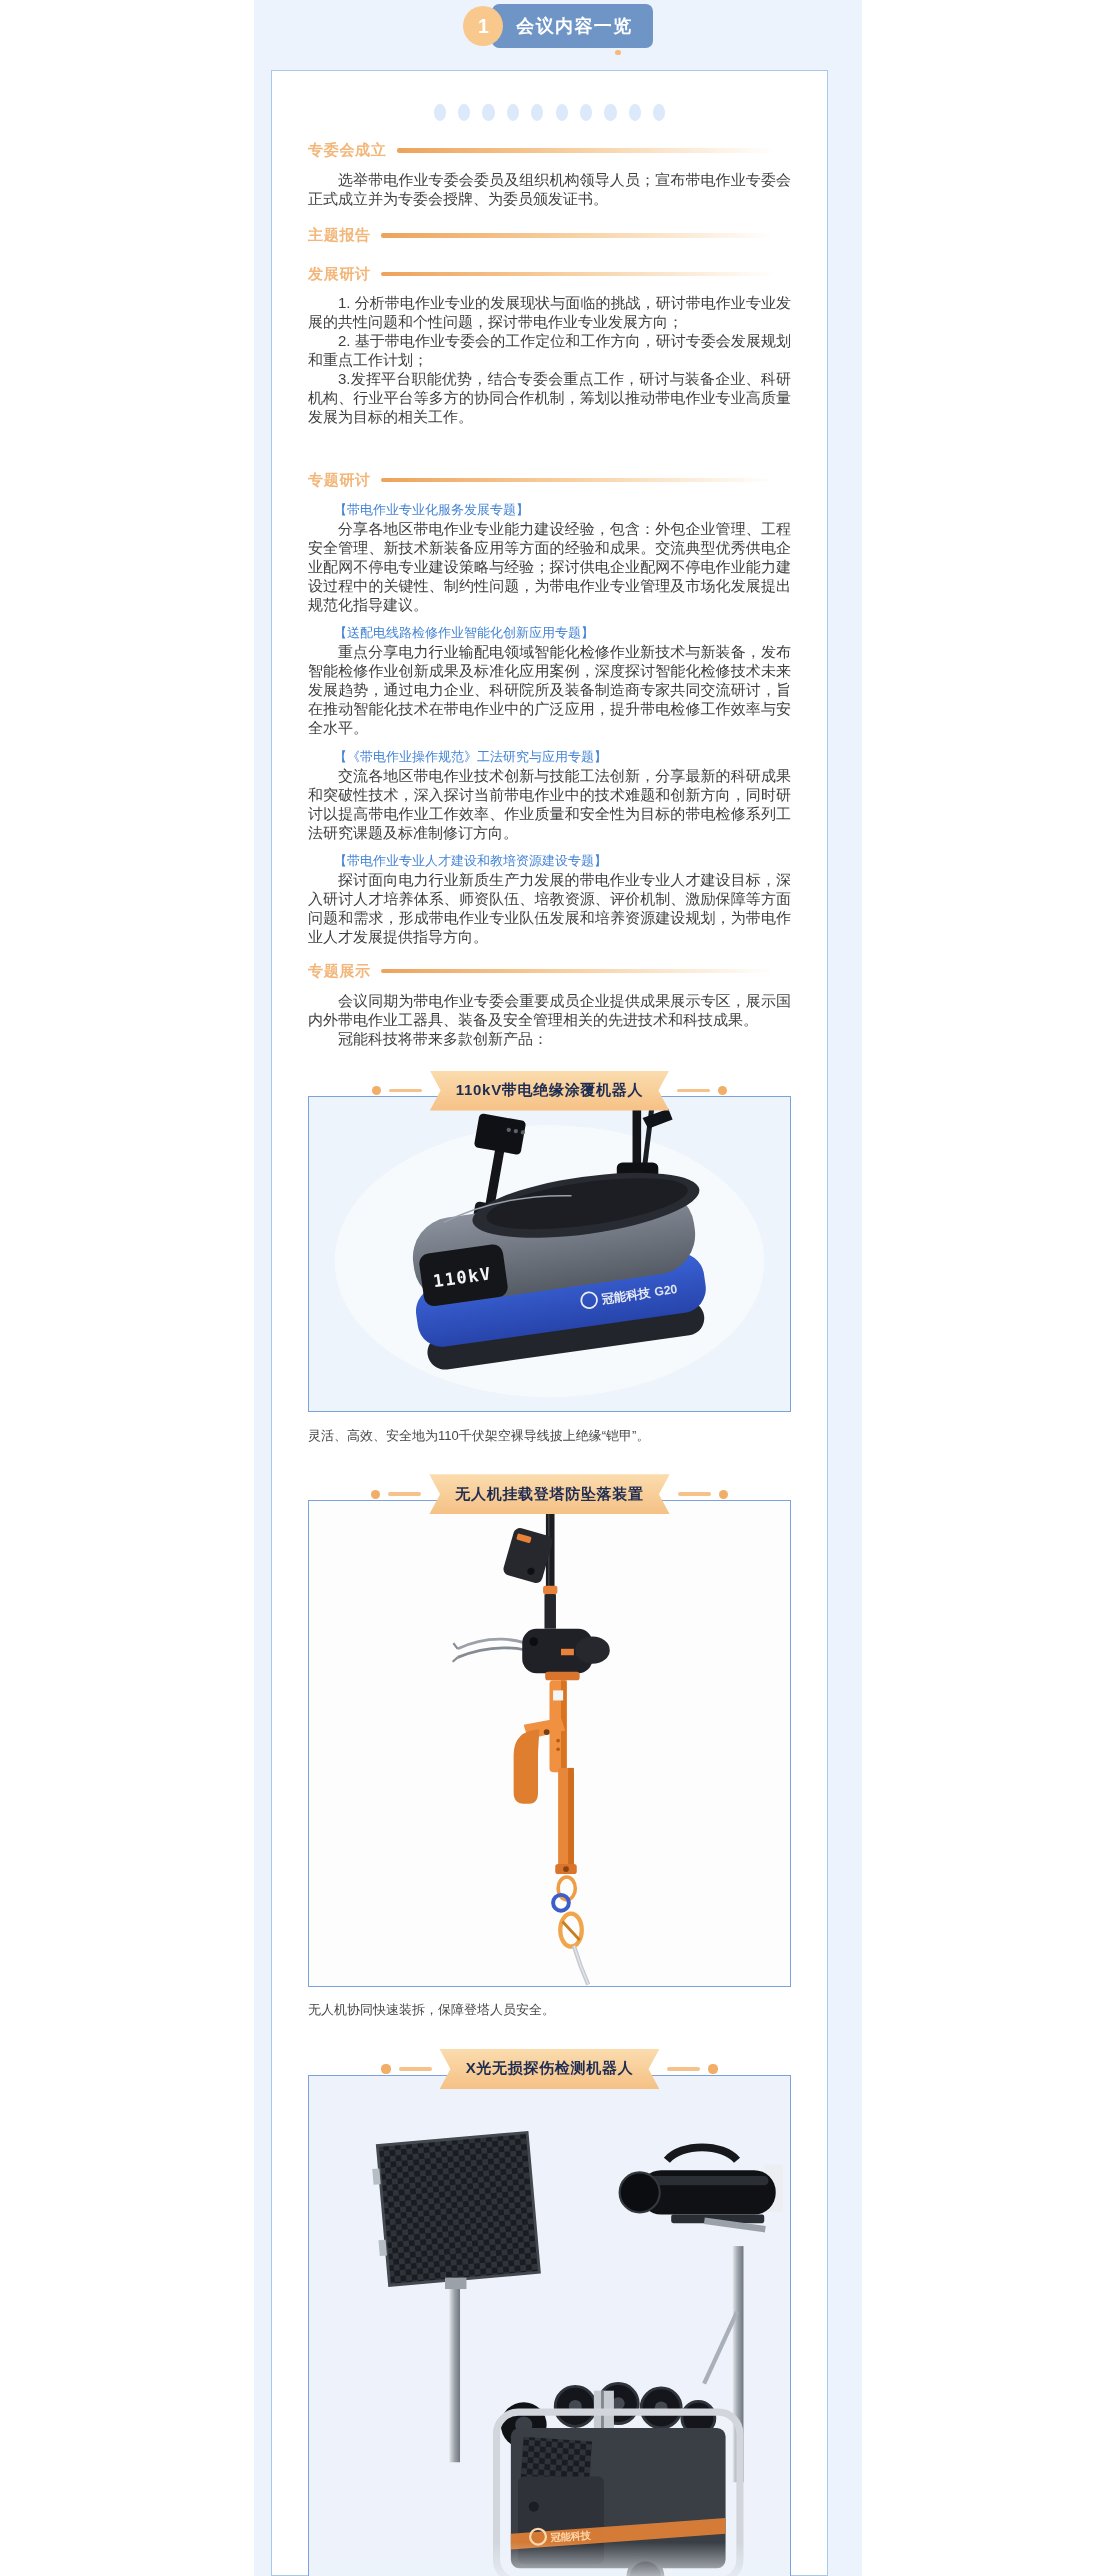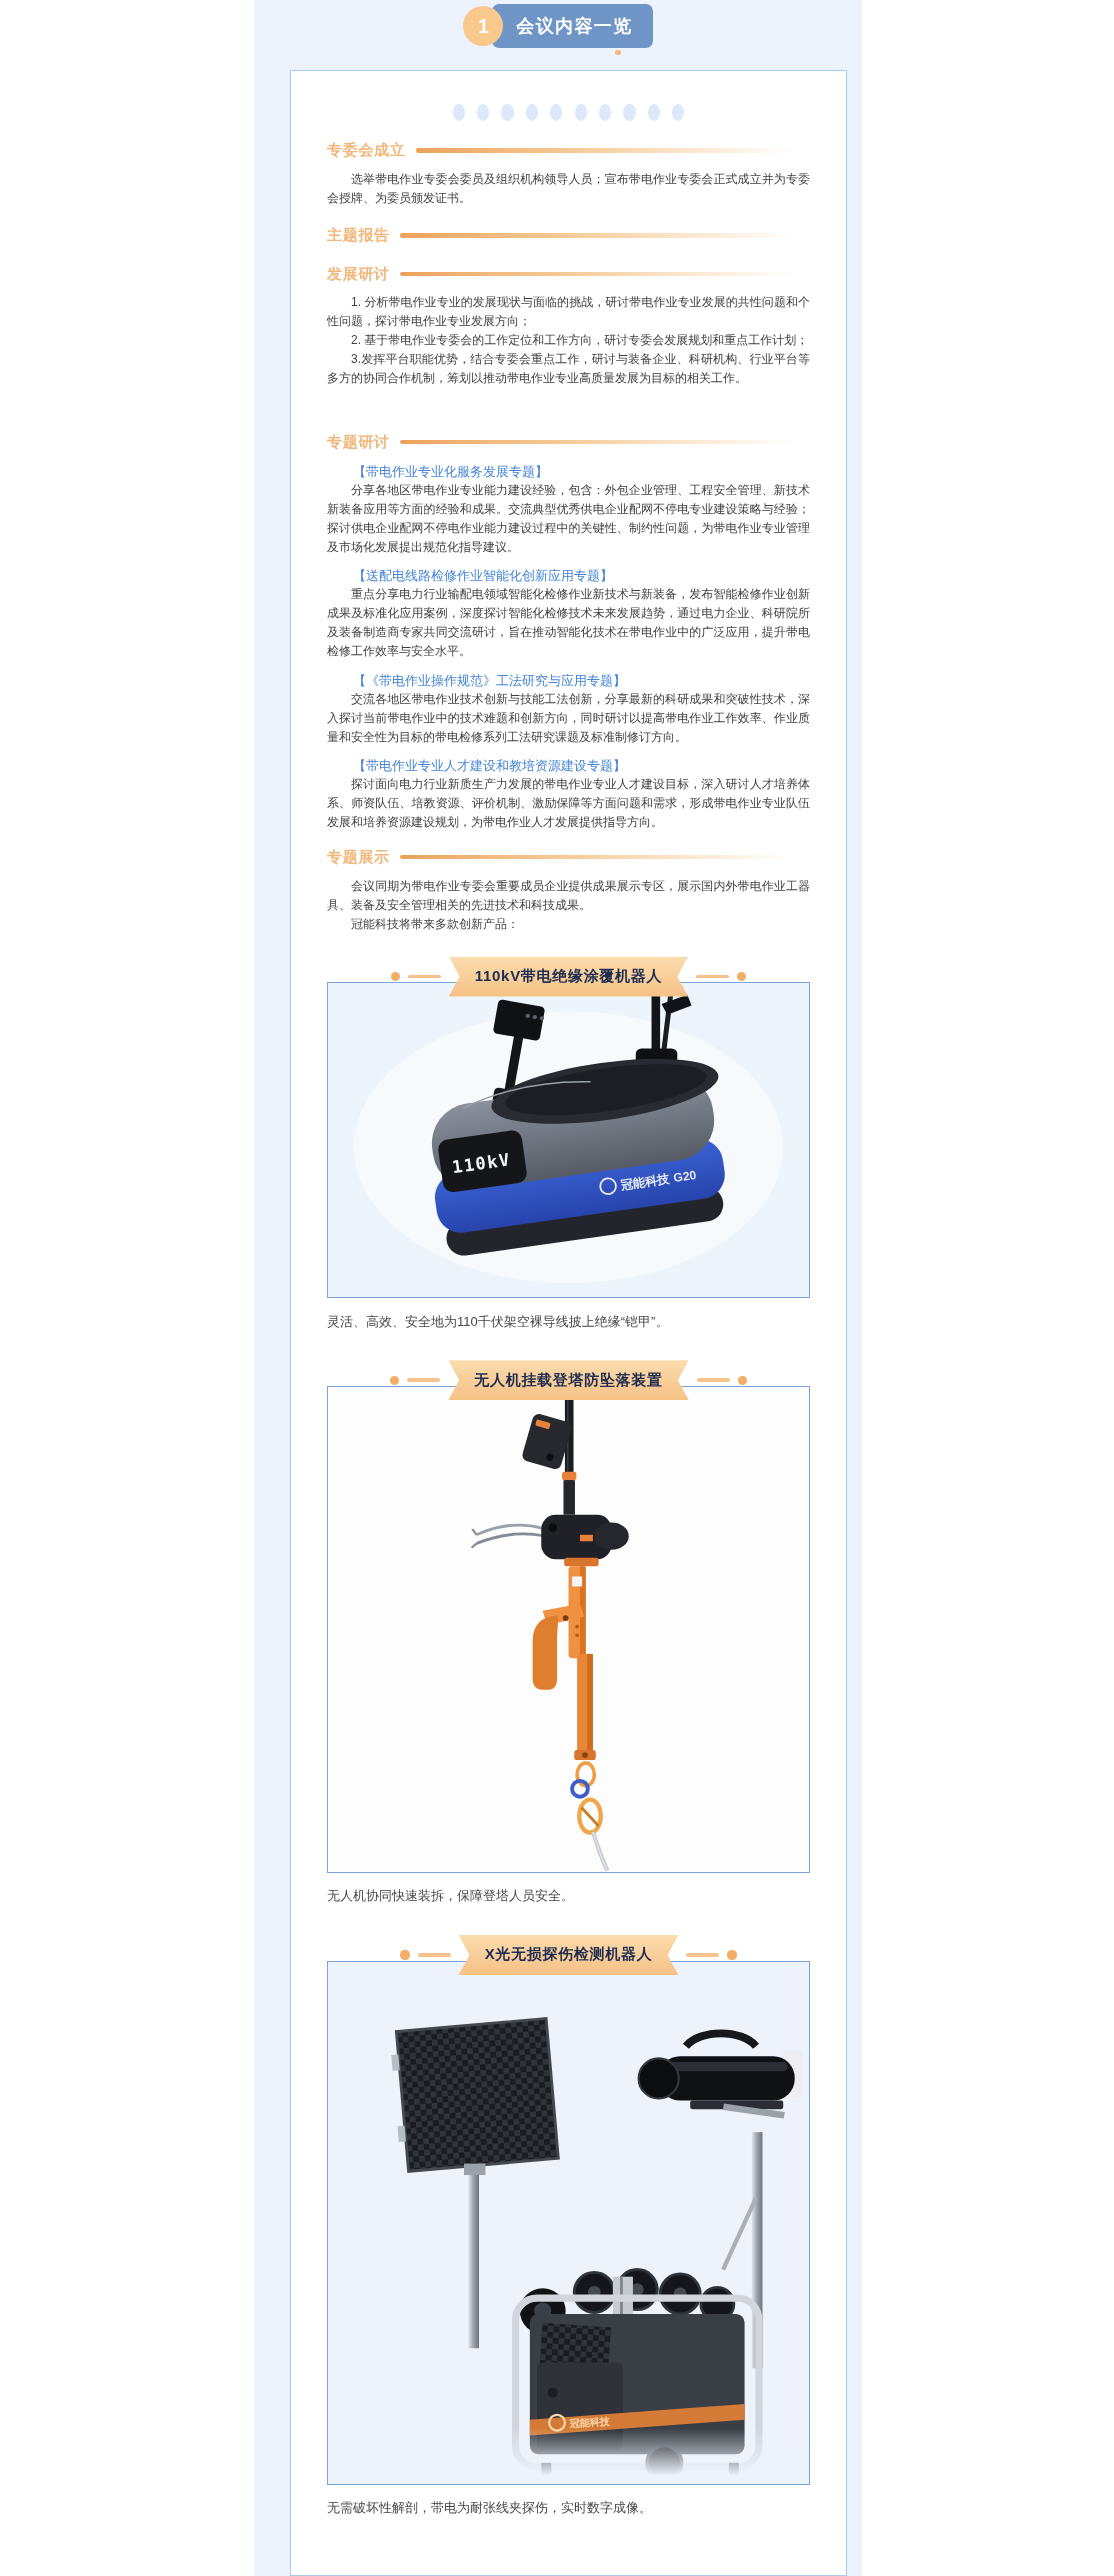--- a/index.html
+++ b/index.html
@@ -11,34 +11,34 @@
   .badge-wrap { position:absolute; left:0; top:4.3px; width:608px; display:flex; justify-content:center; }
   .badge { position:relative; display:flex; align-items:center; }
   .badge-accent { position:absolute; left:26px; top:14.4px; width:33px; height:26px; background:#b5cce9; border-radius:0 0 20px 20px; }
   .badge-circle { position:relative; z-index:3; width:40px; height:40px; border-radius:50%; background:#f8c88d;
                   display:flex; align-items:center; justify-content:center; color:#ffffff; font-size:19.4px; font-weight:bold; }
   .badge-bar { position:relative; z-index:2; margin-left:-11.5px; height:44px; padding:0 20px 0 24.4px; border-radius:7.2px;
                background:#6e95c5; display:flex; align-items:center; color:#ffffff; font-size:18px; font-weight:bold; letter-spacing:1.4px; }
   .badge-dot { position:absolute; right:32px; bottom:-7.2px; width:5.7px; height:5.7px; border-radius:50%; background:#f3ba7c; }
 
   
-  .card { position:absolute; left:290px; top:70px; width:557px; height:2506px; background:#ffffff;
+  .card { position:absolute; left:271px; top:70px; width:557px; height:2506px; background:#ffffff;
           border:0.7px solid #a8c9ee; }
   .content { padding:20px 36px 0 36px; }
 
   .dots-row { display:flex; justify-content:center; gap:12.2px; margin-top:13px; }
   .dots-row i { width:12.2px; height:17px; border-radius:50%; background:#dbe9fb; }
 
   .sec-head { display:flex; align-items:center; margin-top:17px; height:21.5px; }
   .sec-head .t { font-size:15px; font-weight:bold; color:#f3b679; letter-spacing:0.7px; white-space:nowrap; }
   .sec-head .line { flex:1; height:4.3px; margin-left:10px; border-radius:2.2px;
                     background:linear-gradient(90deg,#eda25a 0%,#f5c априoka 0,#f7cfa0 45%,rgba(252,239,222,0) 96%); }
   .sec-head .line { background:linear-gradient(90deg,#eda25a 0%,#f7cfa0 45%,rgba(252,239,222,0) 96%); }
 
-  .para { font-size:12px; line-height:19px; color:#3f3f3f; text-align:justify; text-indent:2em; margin-top:8.6px; }
+  .para { font-size:15px; line-height:19px; color:#3f3f3f; text-align:justify; text-indent:2em; margin-top:8.6px; }
   .para.cont { margin-top:0; }
   .sub-t { font-size:13px; line-height:19px; font-weight:normal; color:#4484d6; text-indent:2em; margin-top:9.3px; }
   .gap-lg { height:26px; }
 
   
   .banner-row { display:flex; align-items:center; justify-content:center; gap:8px;
                 margin-top:29px; margin-bottom:-14.4px; position:relative; z-index:2; }
   .decor-dot { width:9.3px; height:9.3px; border-radius:50%; background:#f2ad67; }
   .decor-line { width:33px; height:3.6px; border-radius:2.2px; background:#f4c28a; }
   .ribbon { height:40px; display:flex; align-items:center; padding:0 26px;

